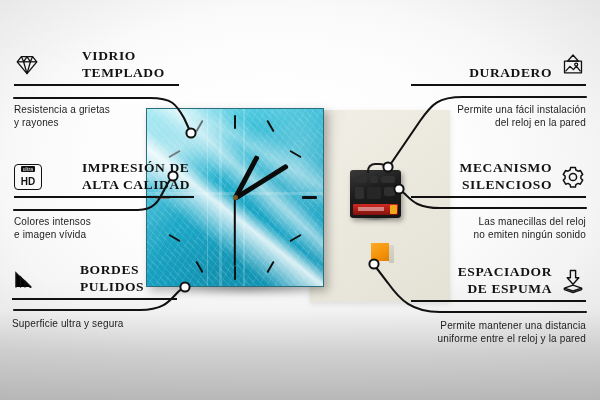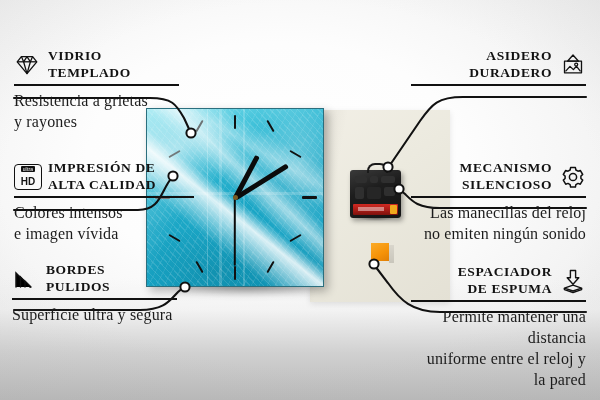--- a/index.html
+++ b/index.html
@@ -101,28 +101,28 @@
     background:linear-gradient(180deg,#d9d6cc,#c9c6bb);}
 
   
   svg#lines{position:absolute;left:0;top:0;width:600px;height:400px;pointer-events:none;}
   .feat{position:absolute;}
   .feat .head{display:flex;align-items:center;gap:8px;}
   .feat.right .head{justify-content:flex-end;}
   .ttl{
     font-family:"Liberation Serif", serif;
     font-size:13.5px;font-weight:bold;color:#121212;
-    letter-spacing:.6px;line-height:1.24;text-transform:uppercase;
+    letter-spacing:.6px;line-height:1.24;text-transform:uppercase;margin-left:34px;
   }
   .feat.left .ttl{text-align:left;}
   .feat.right .ttl{text-align:right;}
   .rule{height:1.4px;background:#111;margin-top:3px;}
   .desc{
-    font-family:Liberation Serif, serif;
-    font-size:16px;color:#1c1c1c;line-height:1.32;margin-top:4px;letter-spacing:.15px;
+    font-family:Liberation Sans, sans-serif;
+    font-size:10px;color:#1c1c1c;line-height:1.32;margin-top:17px;letter-spacing:.15px;
   }
   .feat.right .desc{text-align:right;}
   .ico{width:26px;height:26px;flex:0 0 26px;display:block;}
   .ico svg{display:block;}
 
   
   .hdbadge{
     width:26px;height:24px;border:1.6px solid #111;border-radius:4px;
     display:flex;flex-direction:column;align-items:center;justify-content:center;
     font-family:"Liberation Sans", sans-serif;color:#111;line-height:1;
@@ -281,35 +281,39 @@
     </div>
     <div class="rule" style="width:165px;"></div>
     <div class="desc">
       <span>Superficie ultra y segura</span>
     </div>
   </div>
 
   <div class="feat right" style="left:411px;top:48px;width:175px;">
     <div class="head">
       <span class="ttl">
-        <span>ASIDERO</span><br>
+        <br>
         <span>DURADERO</span>
       </span>
       <span class="ico">
         <svg viewBox="0 0 26 26">
             <g fill="none" stroke="#111" stroke-width="1.3" stroke-linejoin="round">
           <path d="M13,3 L7.5,9.2 L18.5,9.2 Z"></path>
           <rect x="4.5" y="9.2" width="17" height="11.6"></rect>
           <path d="M5.5,19.4 L10,14.4 L13.4,17.6 L16.4,14.2 L20.5,19.4"></path>
           <circle cx="16.2" cy="12.6" r="1.5"></circle>
         </g>
           </svg>
       </span>
     </div>
     <div class="rule" style="width:175px;"></div>
+    <div class="desc">
+      <span>Permite una fácil instalación</span><br>
+      <span>del reloj en la pared</span>
+    </div>
   </div>
 
   <div class="feat right" style="left:411px;top:264px;width:175px;">
     <div class="head">
       <span class="ttl">
         <span>ESPACIADOR</span><br>
         <span>DE ESPUMA</span>
       </span>
       <span class="ico">
         <svg viewBox="0 0 26 26">

